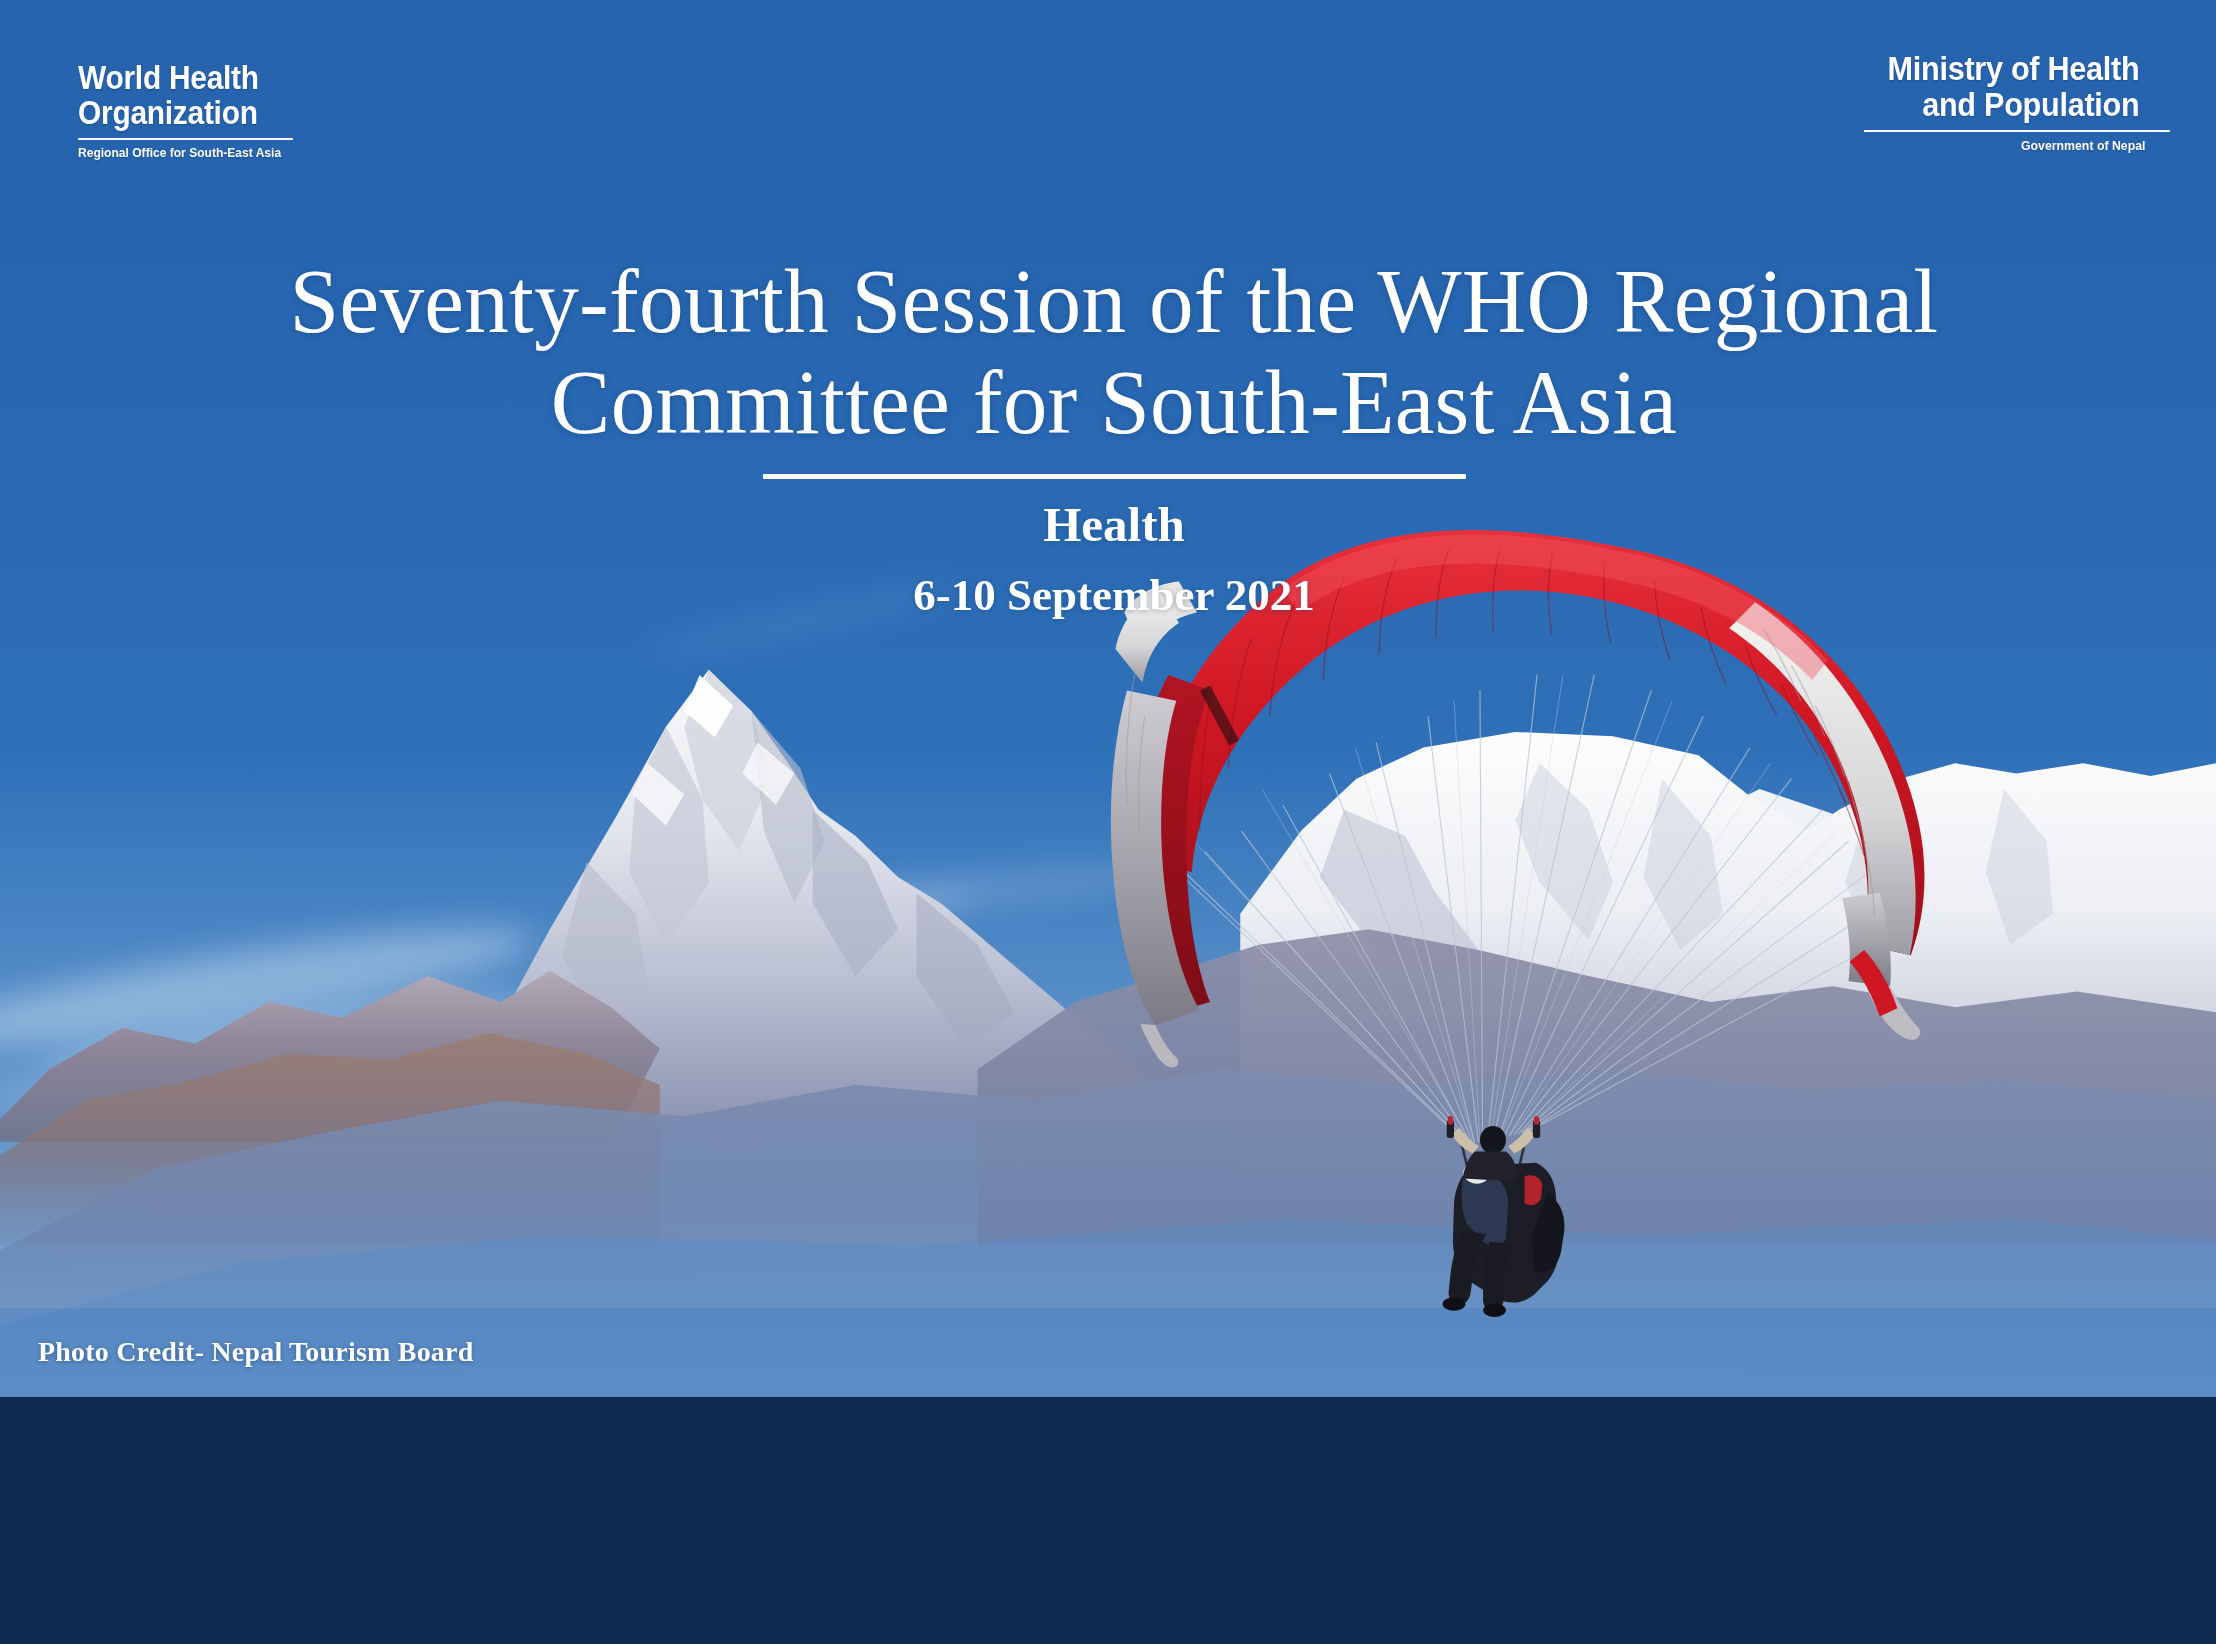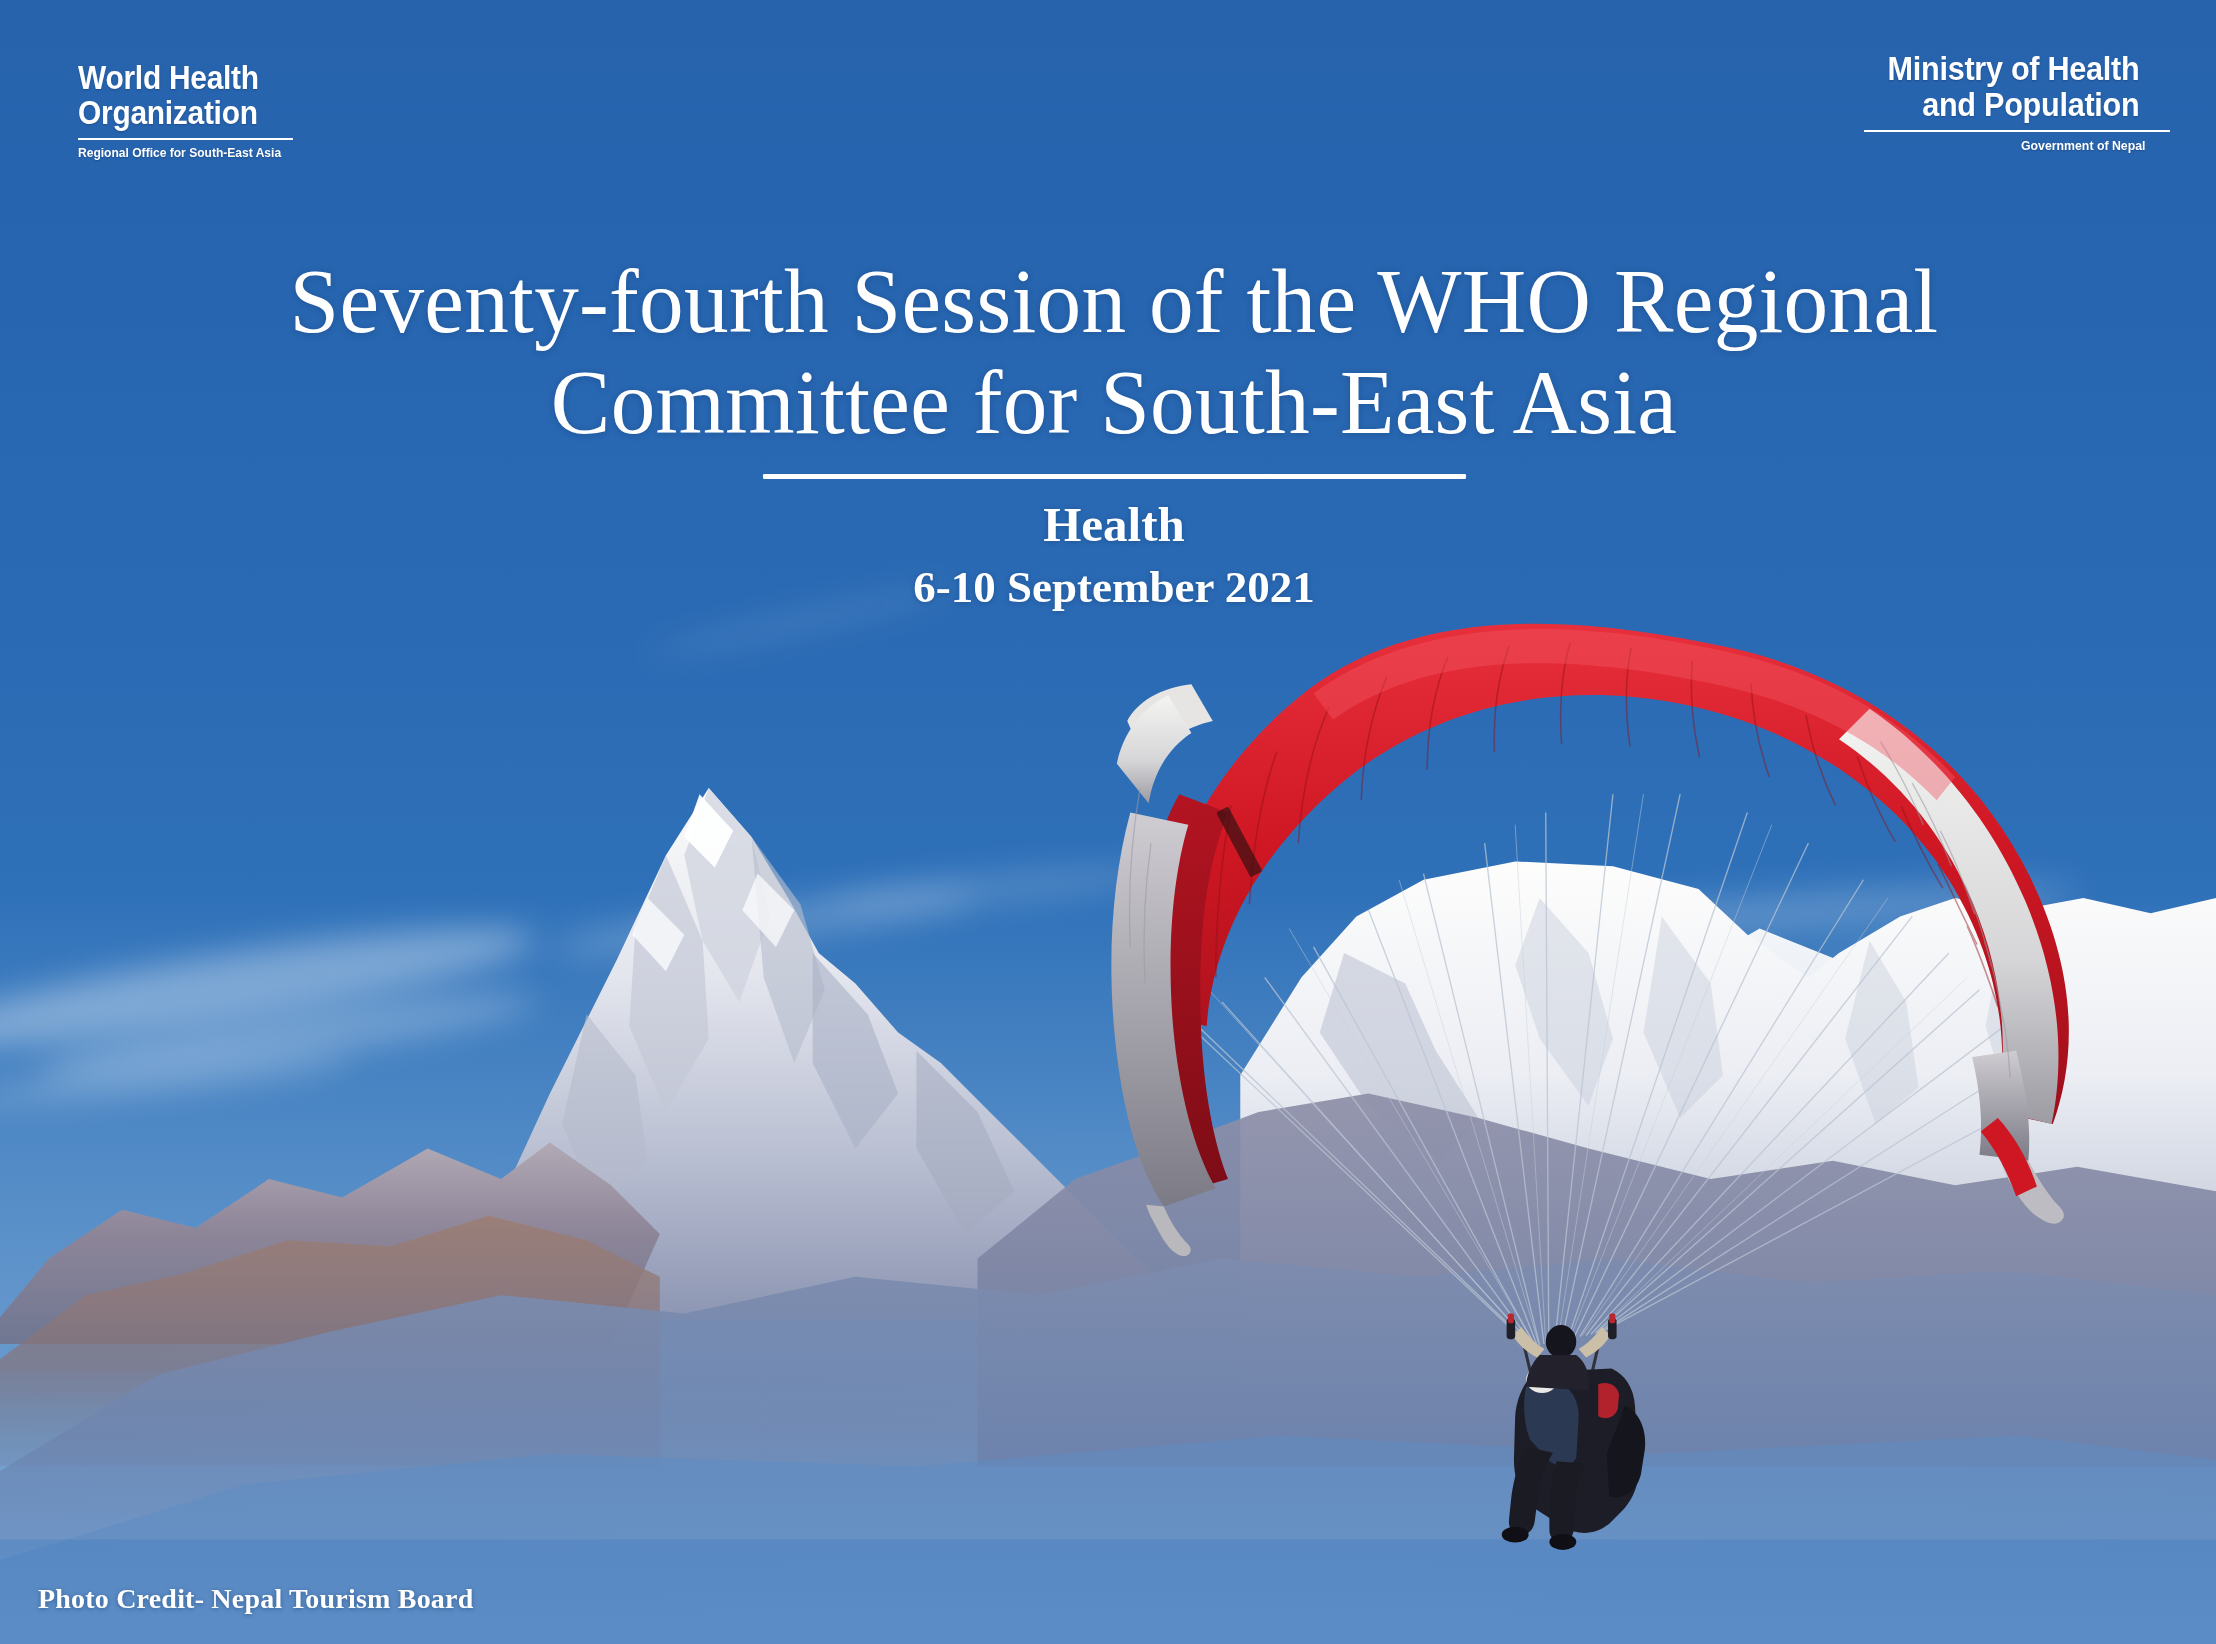--- a/index.html
+++ b/index.html
@@ -3,21 +3,21 @@
 <meta charset="utf-8">
 <style>
   html, body {
     margin: 0;
     padding: 0;
     background: #0d2b50;
   }
   #poster {
     position: relative;
     width: 2216px;
-    height: 1644px;
+    height: 1397px;
     overflow: hidden;
     background: #2463ad;
     font-family: "Liberation Serif", "DejaVu Serif", serif;
     -webkit-font-smoothing: antialiased;
   }
 
   
   .sky {
     position: absolute;
     inset: 0;
@@ -131,21 +131,21 @@
     font-size: 49px;
     font-weight: 700;
     line-height: 1.12;
     margin-top: 18.3px;
     text-shadow: 0 1.2px 4.9px rgba(12,48,92,0.35);
   }
   #event-dates {
     font-size: 45px;
     font-weight: 700;
     line-height: 1.14;
-    margin-top: 10px;
+    margin-top: 18px;
     text-shadow: 0 1.2px 4.9px rgba(12,48,92,0.35);
   }
 
   
   #photo-credit {
     position: absolute;
     left: 38px;
     bottom: 29px;
     color: #ffffff;
     font-size: 28px;

